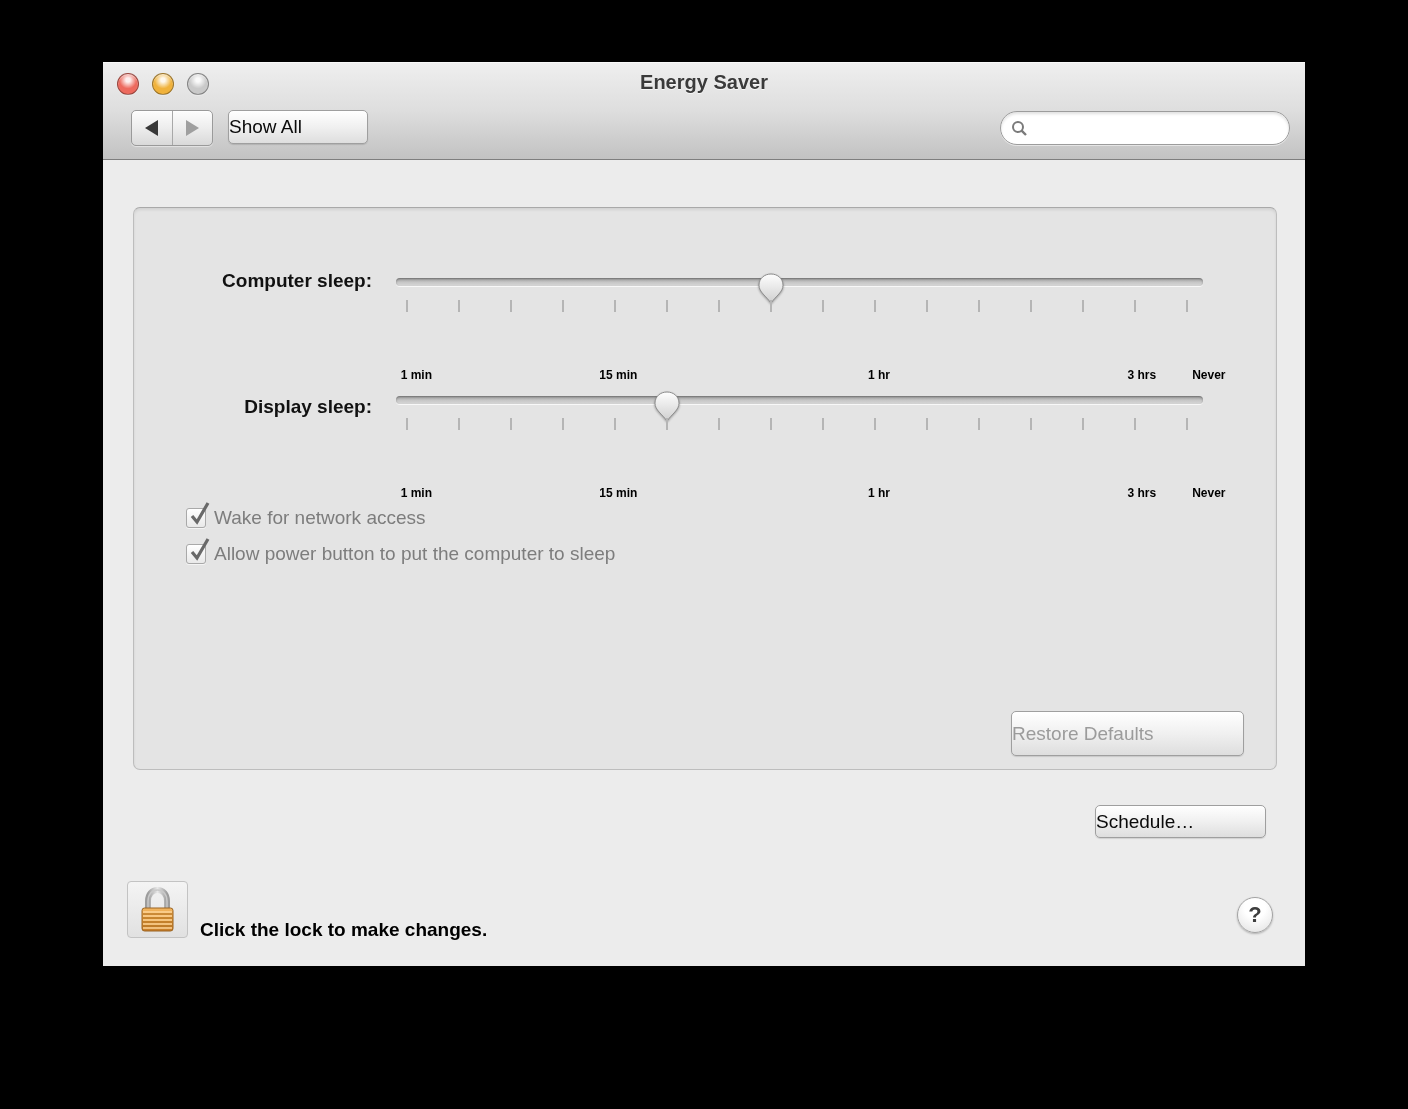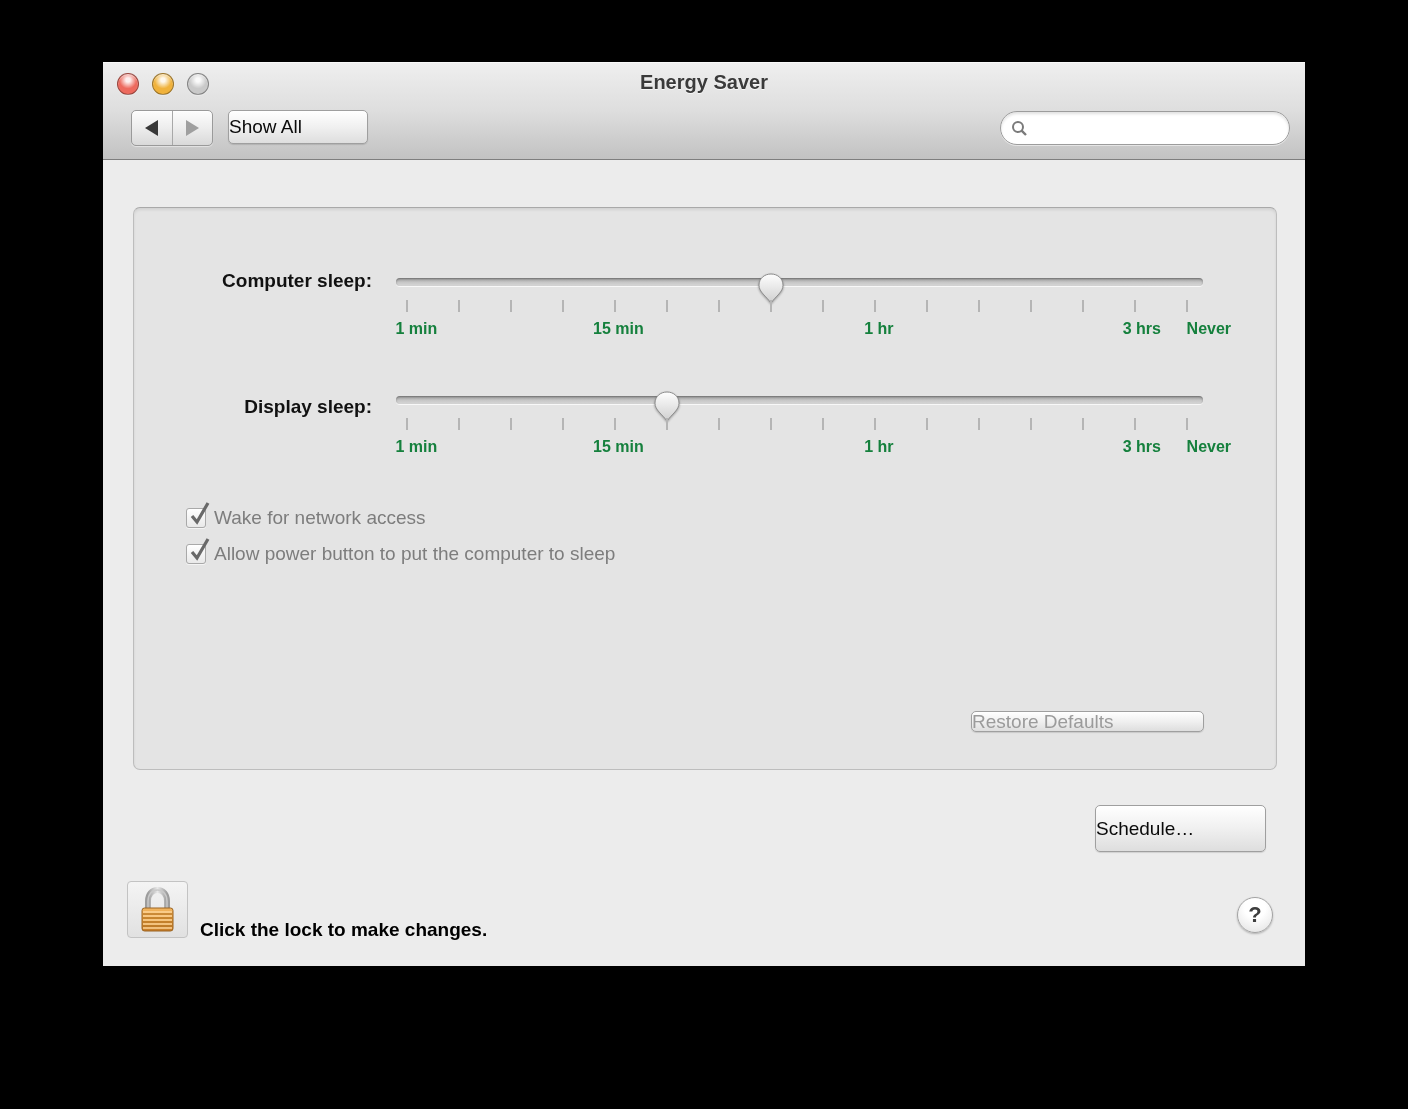--- a/index.html
+++ b/index.html
@@ -75,35 +75,35 @@
     position:absolute;left:-11px;top:0;width:807px;height:8px;border-radius:4px;box-sizing:border-box;
     background:linear-gradient(180deg,#9d9d9d 0%,#c7c7c7 55%,#d8d8d8 100%);
     box-shadow:inset 0 1px 2px rgba(0,0,0,.3), 0 1px 0 rgba(255,255,255,.75);
   }
   .thumb{position:absolute;top:-5px;width:26px;height:31px;filter:drop-shadow(0 1px 1px rgba(0,0,0,.35));}
   .ticks{position:absolute;left:0;top:22px;width:100%;height:13px;}
   .tick{position:absolute;top:0;width:2px;height:12px;background:#b5b5b5;transform:translateX(-1px);}
   .tick-labels{position:absolute;left:0;top:42px;width:100%;height:22px;}
   .tick-label{
     position:absolute;transform:translateX(-50%);white-space:nowrap;
-    font-size:16px;font-weight:700;color:#15803d;
+    font-size:12px;font-weight:700;color:#000000;margin-top:48px;
   }
   
   .cb-row{position:absolute;left:52px;height:24px;display:flex;align-items:center;}
   .cb-box{
     position:relative;width:20px;height:20px;box-sizing:border-box;border:1px solid #a9a9a9;border-radius:3px;
     background:linear-gradient(180deg,#ffffff,#e9e9e9);
     box-shadow:inset 0 1px 0 #fff, 0 1px 0 rgba(255,255,255,.6);
   }
   .cb-check{display:none;position:absolute;left:1px;top:-10px;overflow:visible;}
   .cb-row.checked .cb-check{display:block;}
   .cb-label{margin-left:8px;font-size:19px;color:#7d7d7d;text-align:right;}
-  .restore{position:absolute;left:837px;top:503px;width:233px;height:21px;color:#9b9b9b;}
-  
-  .schedule{position:absolute;left:992px;top:743px;width:171px;height:47px;}
+  .restore{position:absolute;left:877px;top:503px;width:233px;height:45px;color:#9b9b9b;}
+  
+  .schedule{position:absolute;left:992px;top:743px;width:171px;height:33px;}
   .lock-btn{
     position:absolute;left:24px;top:819px;width:61px;height:57px;box-sizing:border-box;
     border:1px solid #c3c3c3;border-radius:4px;
     background:linear-gradient(180deg,#f4f4f4,#e1e1e1);
     display:flex;align-items:center;justify-content:center;
   }
   .lock-msg{position:absolute;left:97px;top:838px;font-size:19px;font-weight:700;color:#000;margin-top:19px;}
   .help{
     position:absolute;left:1134px;top:835px;width:36px;height:36px;border-radius:50%;box-sizing:border-box;
     border:1px solid #a3a3a3;

